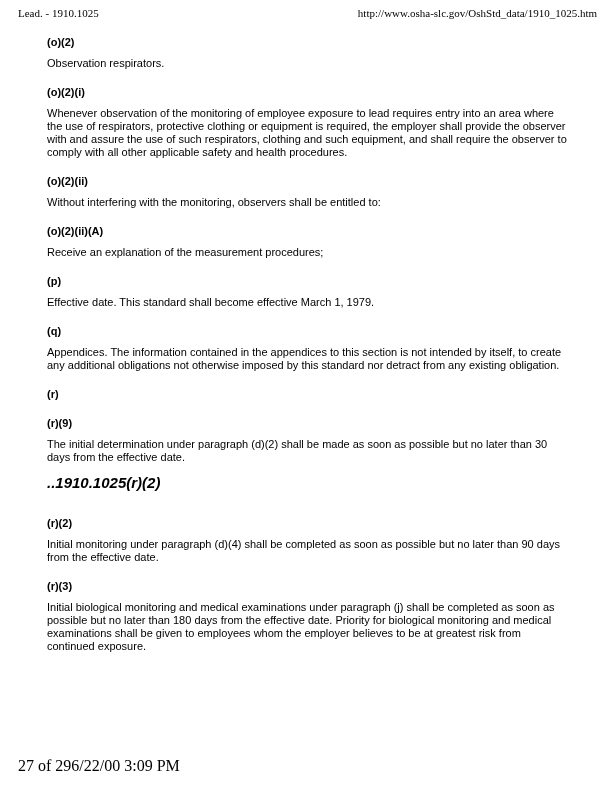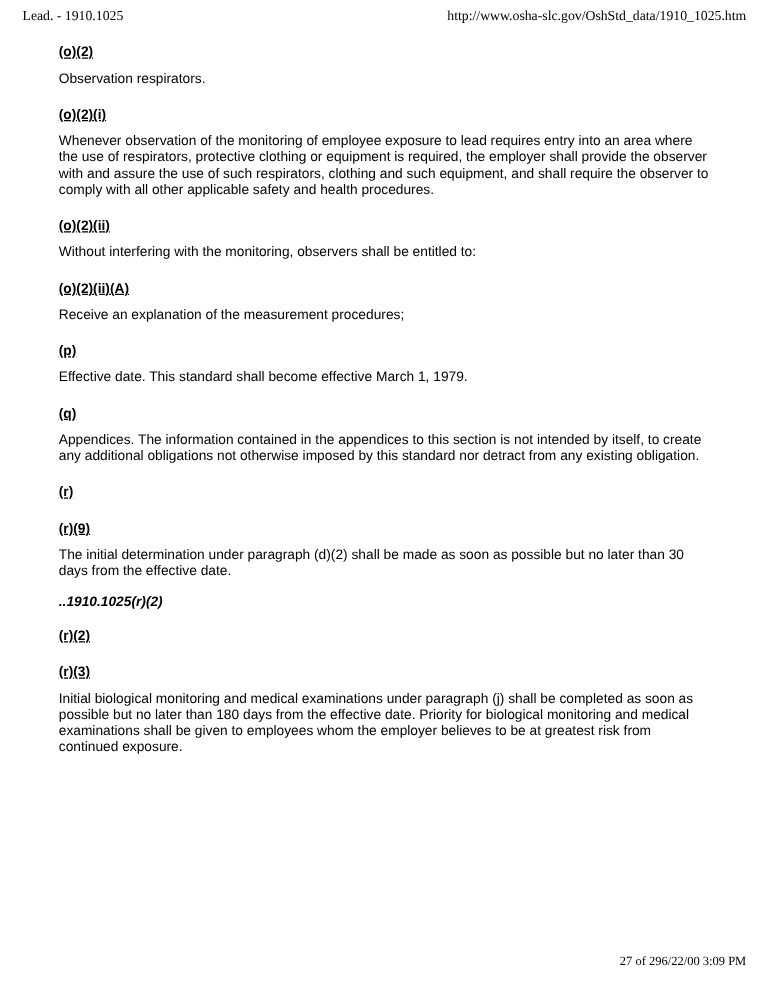--- a/index.html
+++ b/index.html
@@ -33,43 +33,42 @@
     width: 524px;
     font-family: "Liberation Sans", sans-serif;
     font-size: 11px;
   }
   .section { margin: 0 0 16px 0; }
   .section-heading {
     font-weight: bold;
     font-size: 11px;
     margin: 0 0 8px 0;
     line-height: 13px;
-    text-decoration: underline;
   }
   .section-body {
     margin: 0;
     font-size: 11px;
     line-height: 13px;
   }
   .ref-line {
     font-weight: bold;
     font-style: italic;
-    font-size: 11px;
+    font-size: 15px;
     line-height: 13px;
-    margin: -4px 0 14px 0;
+    margin: -4px 0 28px 0;
   }
   .page-footer {
     position: absolute;
     bottom: 17px;
     left: 18px;
     right: 14px;
     display: flex;
-    justify-content: flex-end;
+    justify-content: flex-start;
     font-family: "Liberation Serif", serif;
-    font-size: 10px;
+    font-size: 16px;
   }
 </style>
 </head>
 <body>
 
 <div class="page">
 
   <div class="page-header">
     <span>Lead. - 1910.1025</span>
     <span>http://www.osha-slc.gov/OshStd_data/1910_1025.htm</span>
@@ -115,20 +114,21 @@
 
     <div class="section">
       <div class="section-heading">(r)(9)</div>
       <p class="section-body">The initial determination under paragraph (d)(2) shall be made as soon as possible but no later than 30 days from the effective date.</p>
     </div>
 
     <div class="ref-line">..1910.1025(r)(2)</div>
 
     <div class="section">
       <div class="section-heading">(r)(2)</div>
+      <p class="section-body">Initial monitoring under paragraph (d)(4) shall be completed as soon as possible but no later than 90 days from the effective date.</p>
     </div>
 
     <div class="section">
       <div class="section-heading">(r)(3)</div>
       <p class="section-body">Initial biological monitoring and medical examinations under paragraph (j) shall be completed as soon as possible but no later than 180 days from the effective date. Priority for biological monitoring and medical examinations shall be given to employees whom the employer believes to be at greatest risk from continued exposure.</p>
     </div>
 
   </div>
 
   <div class="page-footer">

